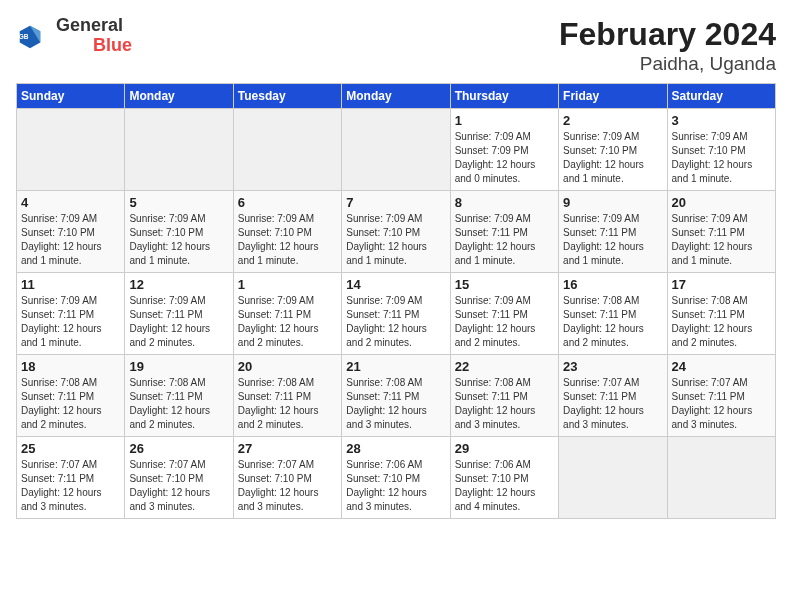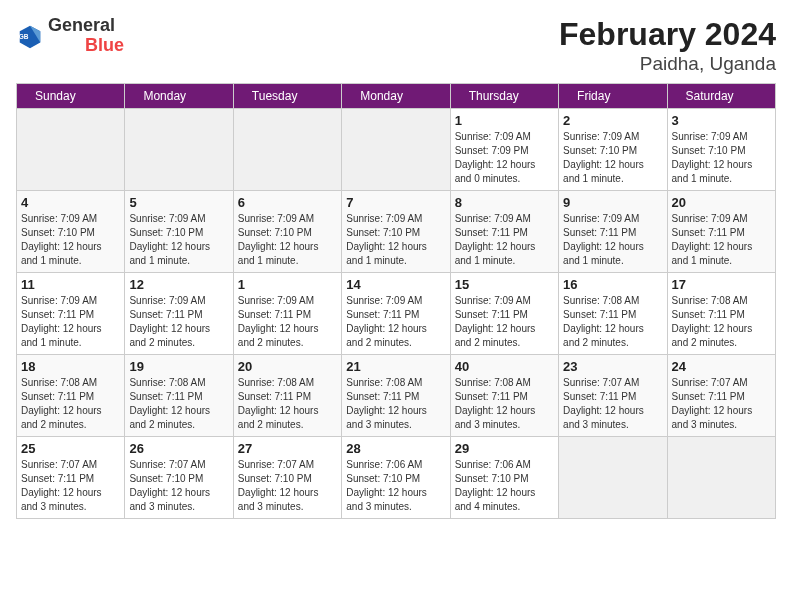--- a/index.html
+++ b/index.html
@@ -12,21 +12,21 @@
     }
     .header {
       display: flex;
       justify-content: space-between;
       align-items: flex-start;
       margin-bottom: 8px;
     }
     .logo {
       display: flex;
       align-items: center;
-      gap: 4px;
+      gap: 12px;
     }
     .logo-icon {
       width: 28px;
       height: 28px;
     }
     .title-block {
       text-align: right;
       margin-left: 28px;
     }
     .month-year {
@@ -37,25 +37,25 @@
     .location {
       font-size: 19px;
       color: #444;
     }
     table {
       width: 100%;
       border-collapse: collapse;
       table-layout: fixed;
     }
     th {
-      background-color: #701a75;
+      background-color: #1d4ed8;
       color: #fff;
       font-size: 12px;
-      font-weight: normal;
-      padding: 5px 18px;
+      font-weight: bold;
+      padding: 5px 4px;
       text-align: left;
       border: 1px solid #ccc;
     }
     td {
       border: 1px solid #ccc;
       vertical-align: top;
       padding: 4px 4px;
       font-size: 10px;
       color: #333;
       height: 80px;
@@ -207,21 +207,21 @@
         </td>
         <td>
           <div class="day-num">20</div>
           <div class="day-info">Sunrise: 7:08 AM<br>Sunset: 7:11 PM<br>Daylight: 12 hours and 2 minutes.</div>
         </td>
         <td>
           <div class="day-num">21</div>
           <div class="day-info">Sunrise: 7:08 AM<br>Sunset: 7:11 PM<br>Daylight: 12 hours and 3 minutes.</div>
         </td>
         <td>
-          <div class="day-num">40</div>
+          <div class="day-num">22</div>
           <div class="day-info">Sunrise: 7:08 AM<br>Sunset: 7:11 PM<br>Daylight: 12 hours and 3 minutes.</div>
         </td>
         <td>
           <div class="day-num">23</div>
           <div class="day-info">Sunrise: 7:07 AM<br>Sunset: 7:11 PM<br>Daylight: 12 hours and 3 minutes.</div>
         </td>
         <td>
           <div class="day-num">24</div>
           <div class="day-info">Sunrise: 7:07 AM<br>Sunset: 7:11 PM<br>Daylight: 12 hours and 3 minutes.</div>
         </td>

